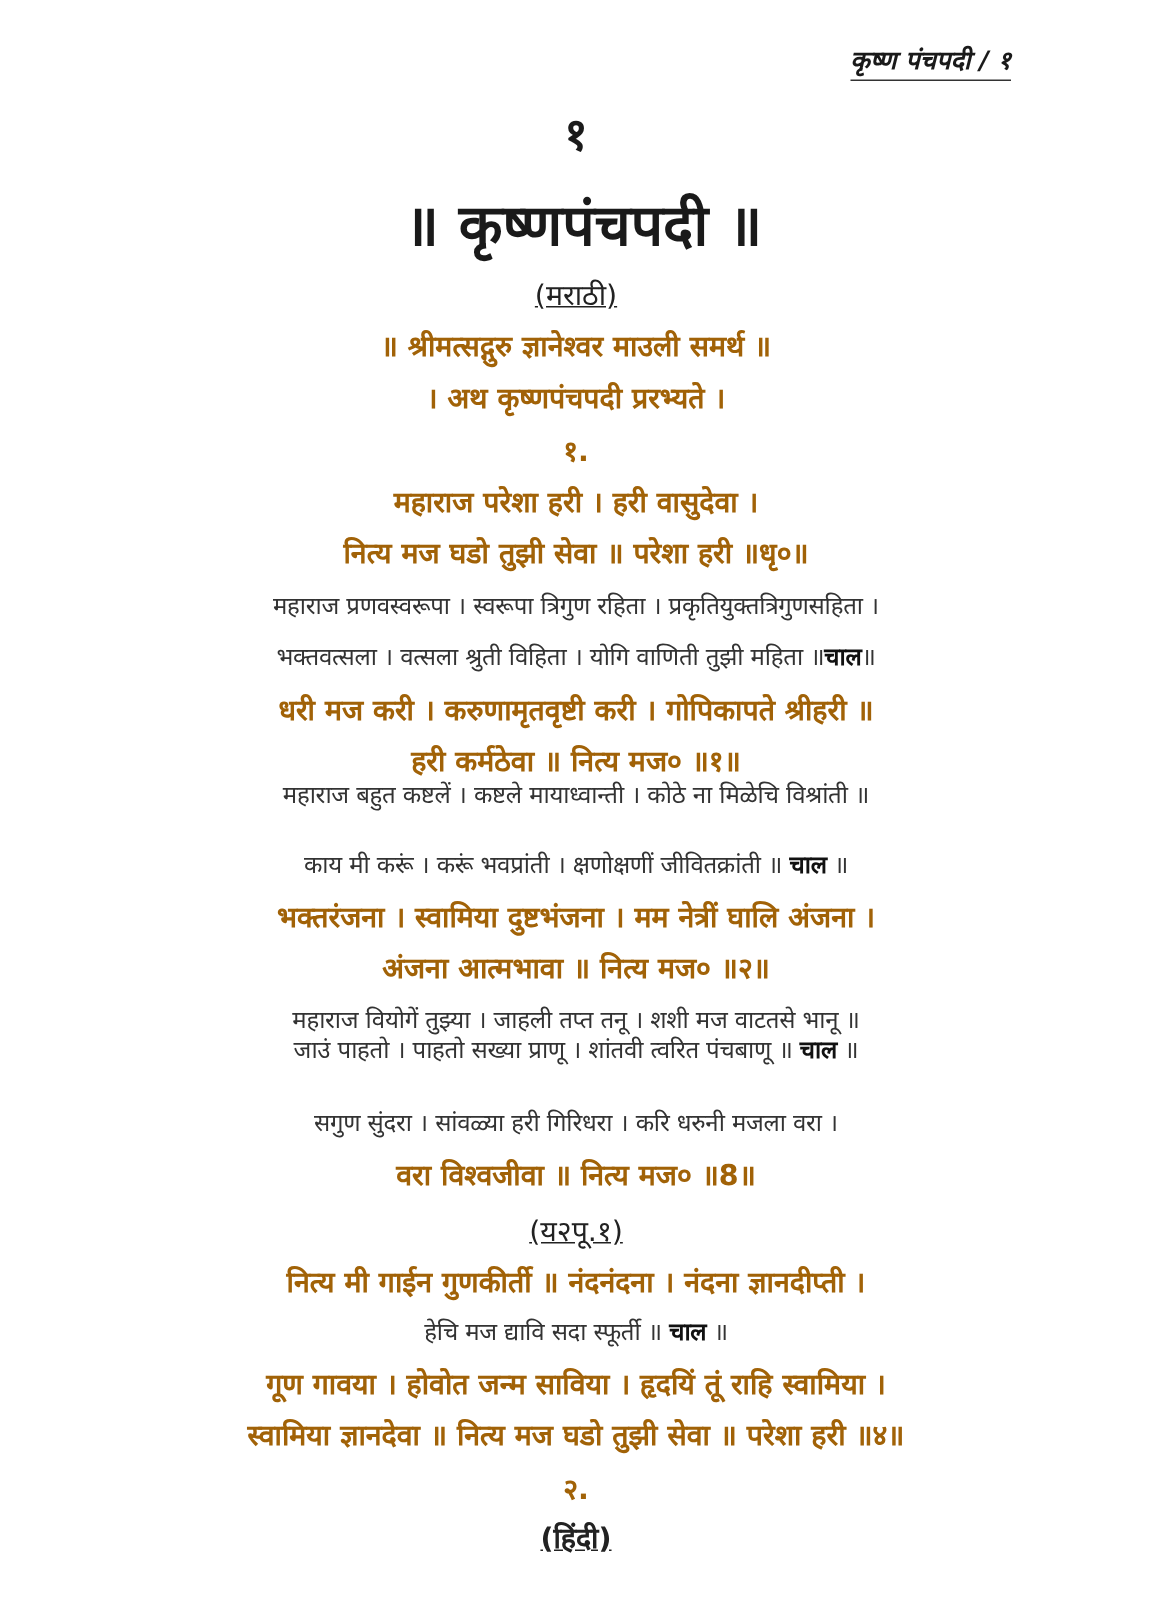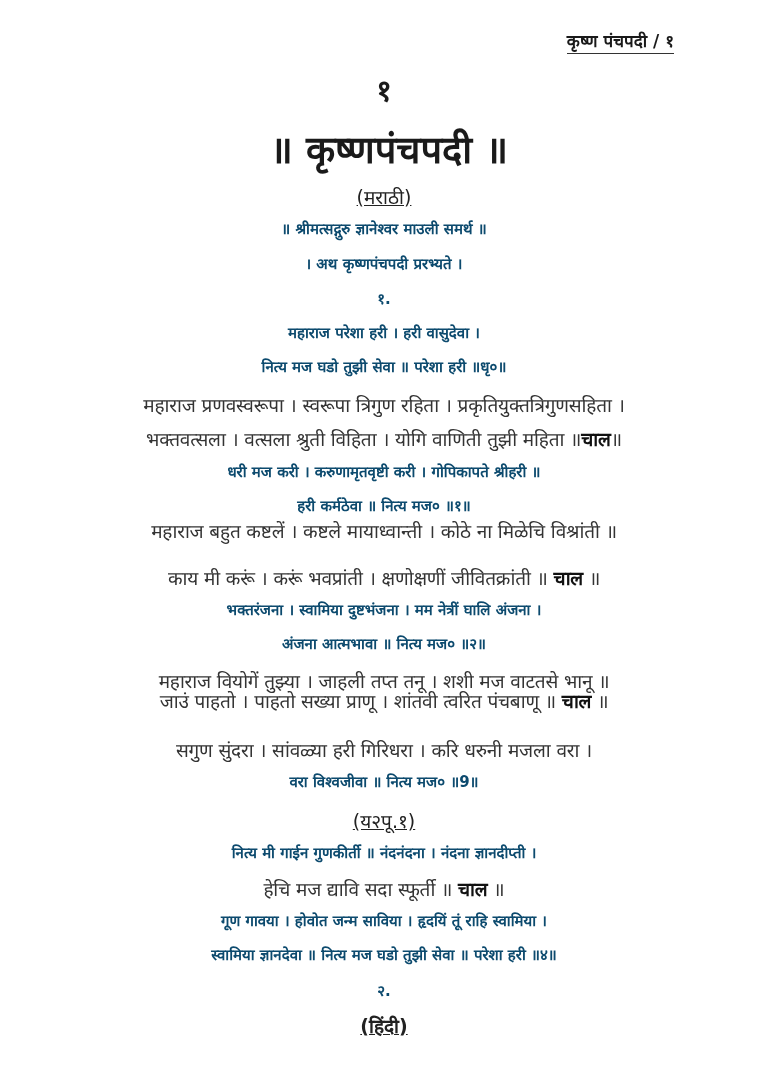--- a/index.html
+++ b/index.html
@@ -2,29 +2,29 @@
 <html><head>
 <meta charset="utf-8">
 <style>
   html, body { margin: 0; padding: 0; background: #ffffff; }
   body {
     width: 768px; height: 1069px; position: relative; overflow: hidden;
     font-family: "DejaVu Sans", sans-serif; color: #1a1a1a;
   }
   .running-head {
     position: absolute; right: 94px; top: 30px;
-    font-size: 17px; font-weight: bold; 
+    font-size: 17px; font-weight: bold; font-style: italic;
     border-bottom: 1.5px solid #333; padding-bottom: 1px; line-height: 22px;
   }
   .page { position: absolute; left: 0; right: 0; top: 0; text-align: center; }
   .line { position: absolute; left: 0; right: 0; text-align: center; white-space: nowrap; line-height: 1; }
   .chapter-num { font-size: 30px; font-weight: bold; }
   .title { font-size: 38px; font-weight: bold; padding-left: 10px; }
-  .bold { font-weight: bold; font-size: 15px; color: #0c4a6e; text-align: center; }
-  .reg { font-weight: normal; font-size: 19px; color: #333; letter-spacing: -0.2px; }
+  .bold { font-weight: bold; font-size: 19px; color: #a16207; text-align: center; }
+  .reg { font-weight: normal; font-size: 16px; color: #333; letter-spacing: -0.2px; }
   .sub { font-size: 19px; color: #222; text-decoration: underline; }
   .chal { font-weight: bold; color: #111; text-align: right; }
 </style>
 </head>
 <body>
 
 <div class="running-head">कृष्ण पंचपदी / १</div>
 
 <div class="page">
   <div class="line chapter-num" style="top:76px">१</div>
@@ -43,21 +43,21 @@
   <div class="line bold" style="top:499px">हरी कर्मठेवा ॥ नित्य मज० ॥१॥</div>
 
   <div class="line reg" style="top:522px">महाराज बहुत कष्टलें । कष्टले मायाध्वान्ती । कोठे ना मिळेचि विश्रांती ॥</div>
   <div class="line reg" style="top:569px"><span>काय मी करूं । करूं भवप्रांती । क्षणोक्षणीं जीवितक्रांती ॥ </span><span class="chal">चाल</span><span> ॥</span></div>
   <div class="line bold" style="top:603px">भक्तरंजना । स्वामिया दुष्टभंजना । मम नेत्रीं घालि अंजना ।</div>
   <div class="line bold" style="top:637px">अंजना आत्मभावा ॥ नित्य मज० ॥२॥</div>
 
   <div class="line reg" style="top:672px">महाराज वियोगें तुझ्या । जाहली तप्त तनू । शशी मज वाटतसे भानू ॥</div>
   <div class="line reg" style="top:692px"><span>जाउं पाहतो । पाहतो सख्या प्राणू । शांतवी  त्वरित पंचबाणू ॥ </span><span class="chal">चाल</span><span> ॥</span></div>
   <div class="line reg" style="top:741px">सगुण सुंदरा । सांवळ्या हरी गिरिधरा । करि धरुनी मजला वरा ।</div>
-  <div class="line bold" style="top:775px">वरा विश्वजीवा ॥ नित्य मज० ॥9॥</div>
+  <div class="line bold" style="top:775px">वरा विश्वजीवा ॥ नित्य मज० ॥8॥</div>
 
   <div class="line sub" style="top:812px">(य२पू.१)</div>
   <div class="line bold" style="top:846px">नित्य मी गाईन गुणकीर्ती ॥ नंदनंदना । नंदना ज्ञानदीप्ती ।</div>
   <div class="line reg" style="top:880px"><span>हेचि मज द्यावि सदा स्फूर्ती ॥ </span><span class="chal">चाल</span><span> ॥</span></div>
   <div class="line bold" style="top:914px">गूण गावया । होवोत जन्म साविया । हृदयिं तूं राहि स्वामिया ।</div>
   <div class="line bold" style="top:948px">स्वामिया ज्ञानदेवा ॥ नित्य मज घडो तुझी सेवा ॥ परेशा हरी ॥४॥</div>
 
   <div class="line bold" style="top:984px">२.</div>
   <div class="line sub" style="top:1017px; font-weight:bold">(हिंदी)</div>
 </div>

